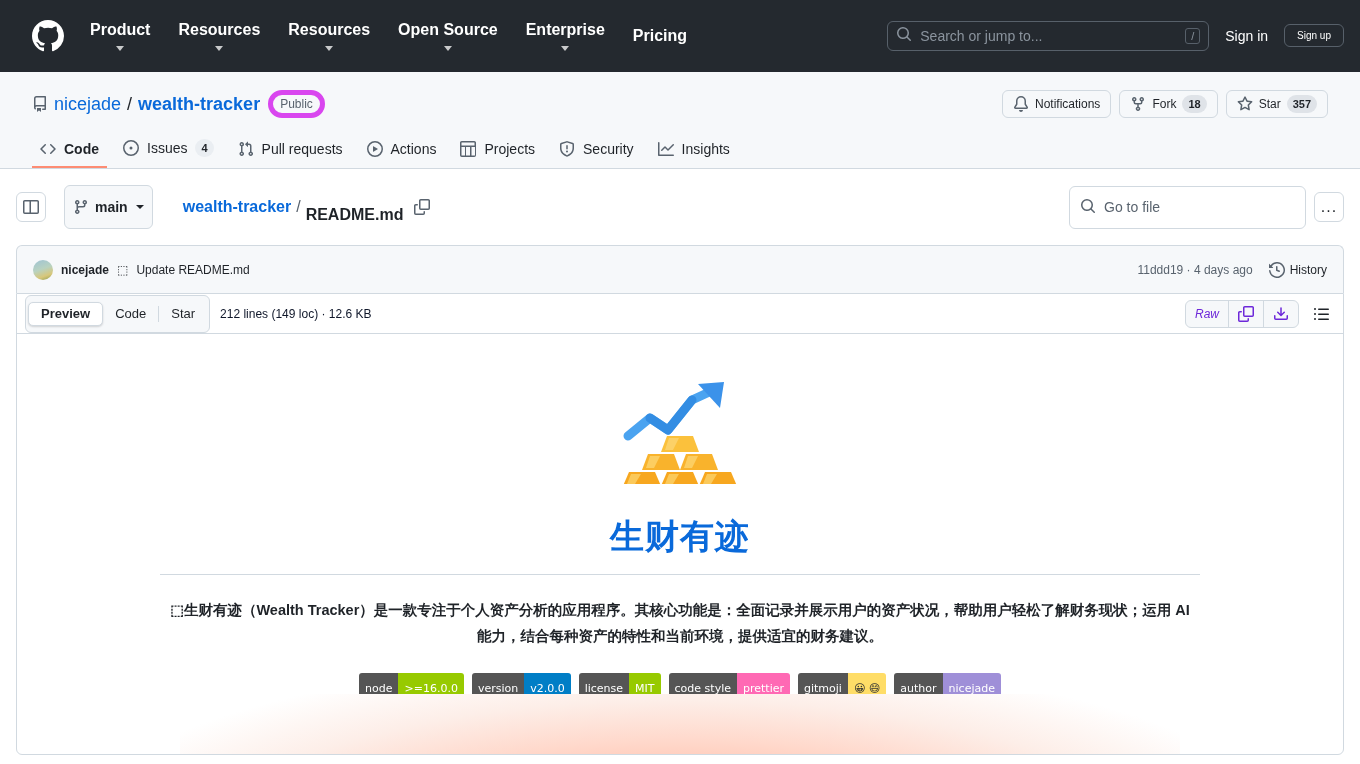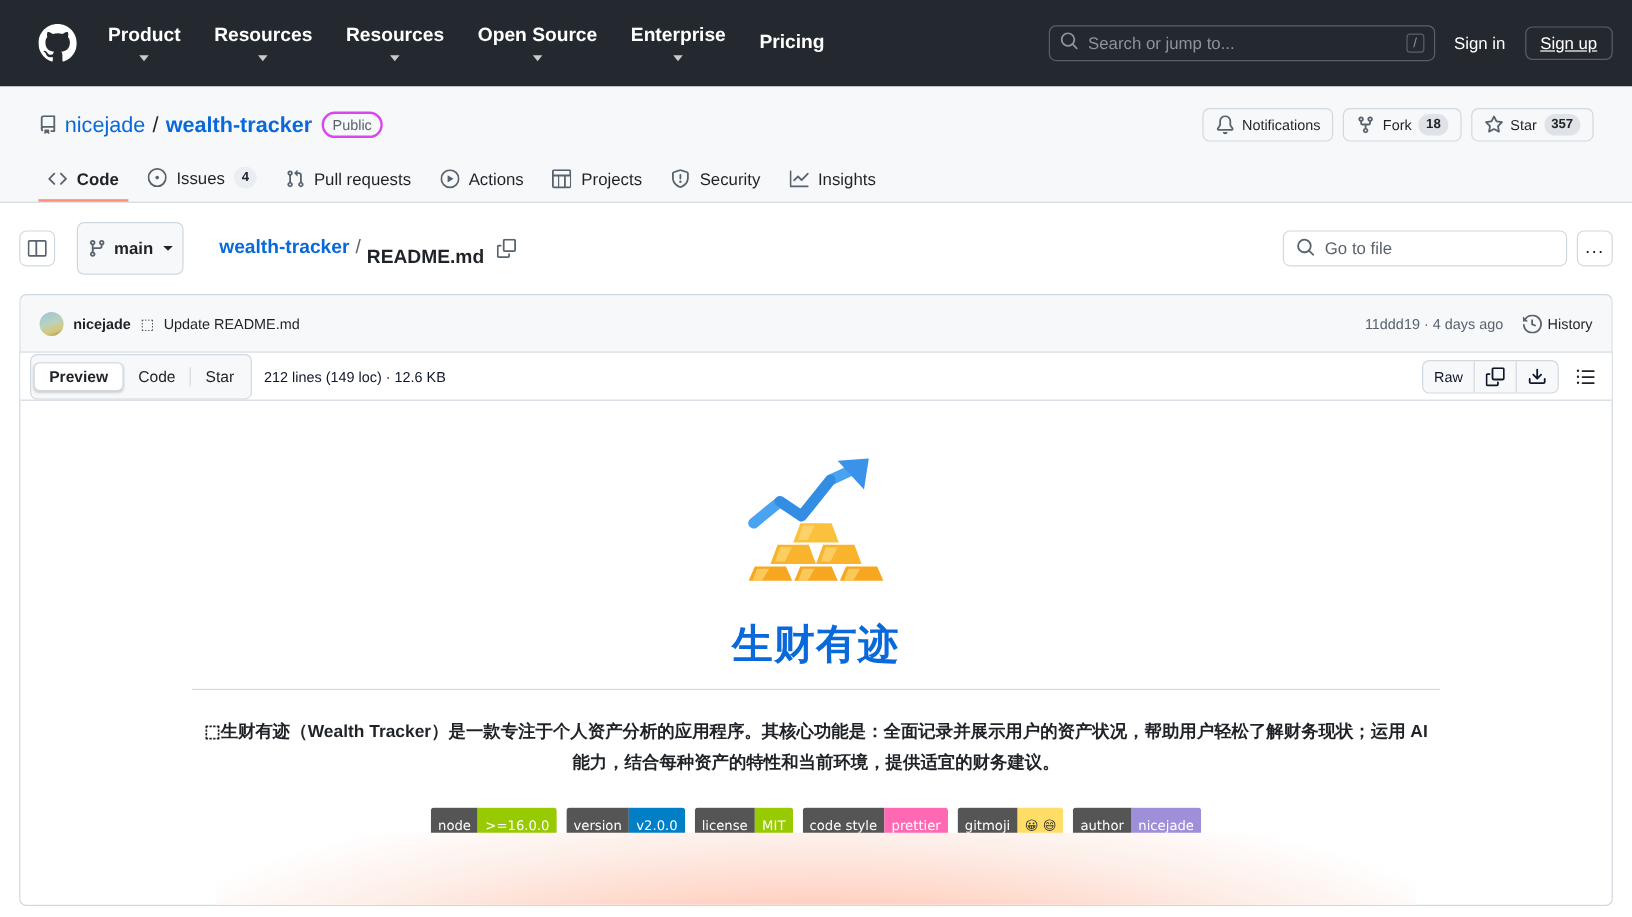--- a/index.html
+++ b/index.html
@@ -70,26 +70,25 @@
     border-radius: 3px;
     color: #8b949e;
     font-size: 11px;
     line-height: 14px;
     padding: 0 5px;
   }
   .signin {
     color: #ffffff; font-size: 14px; font-weight: 500; cursor: pointer;
   }
   .signup {
-    color: #ffffff; font-size: 14px; font-weight: 500;
+    color: #ffffff; font-size: 10px; font-weight: 500;
     border: 1px solid #57606a;
     border-radius: 6px;
     padding: 5px 12px;
     cursor: pointer;
-    text-decoration: underline;
   }
 
   
   .repo-header {
     background: #f6f8fa;
     border-bottom: 1px solid #d1d9e0;
     padding: 16px 32px 0 32px;
   }
   .repo-title-row {
     display: flex;
@@ -101,21 +100,21 @@
     font-size: 18px;
   }
   .repo-owner { color: #0969da; font-weight: 400; text-decoration: none; cursor: pointer; }
   .repo-sep { color: #1f2328; font-weight: 400; }
   .repo-name { color: #0969da; font-weight: 600; text-decoration: none; cursor: pointer; }
   .visibility {
     margin-left: 2px;
     font-size: 12px;
     line-height: 18px;
     color: #59636e;
-    border: 2px solid #d946ef;
+    border: 5px solid #d946ef;
     border-radius: 2em;
     padding: 0 7px;
     font-weight: 500;
   }
   .repo-actions {
     margin-left: auto;
     display: flex;
     align-items: center;
     gap: 8px;
   }
@@ -203,21 +202,21 @@
     margin-left: 22px;
     display: flex; align-items: center; gap: 5px;
     font-size: 16px;
   }
   .bc-repo { color: #0969da; font-weight: 600; cursor: pointer; }
   .bc-sep { color: #59636e; font-weight: 400; }
   .bc-file { color: #1f2328; font-weight: 600; margin-top: 15px; }
   .copy-path { margin-left: 6px; color: #59636e; cursor: pointer; display: flex; }
   .file-nav-right { margin-left: auto; display: flex; align-items: center; gap: 8px; }
   .goto-file {
-    width: 237px; height: 30px;
+    width: 237px; height: 43px;
     border: 1px solid #d1d9e0;
     border-radius: 6px;
     display: flex; align-items: center; gap: 8px;
     padding: 0 10px;
     color: #59636e;
     font-size: 14px;
     background: #ffffff;
     cursor: text;
   }
   .kebab {
@@ -312,23 +311,24 @@
     border: 1px solid #d1d9e0;
     border-radius: 6px;
     height: 28px;
     overflow: hidden;
     background: #f6f8fa;
   }
   .raw-group > div {
     display: flex; align-items: center; justify-content: center;
     padding: 0 9px;
     font-size: 12px;
-    color: #0f172a;
+    color: #6d28d9;
     cursor: pointer;
     border-right: 1px solid #d1d9e0;
+    font-style: italic;
   }
   .raw-group > div:last-child { border-right: none; }
   .outline-btn {
     width: 28px; height: 28px;
     display: flex; align-items: center; justify-content: center;
     color: #1f2328;
     cursor: pointer;
   }
 
   

